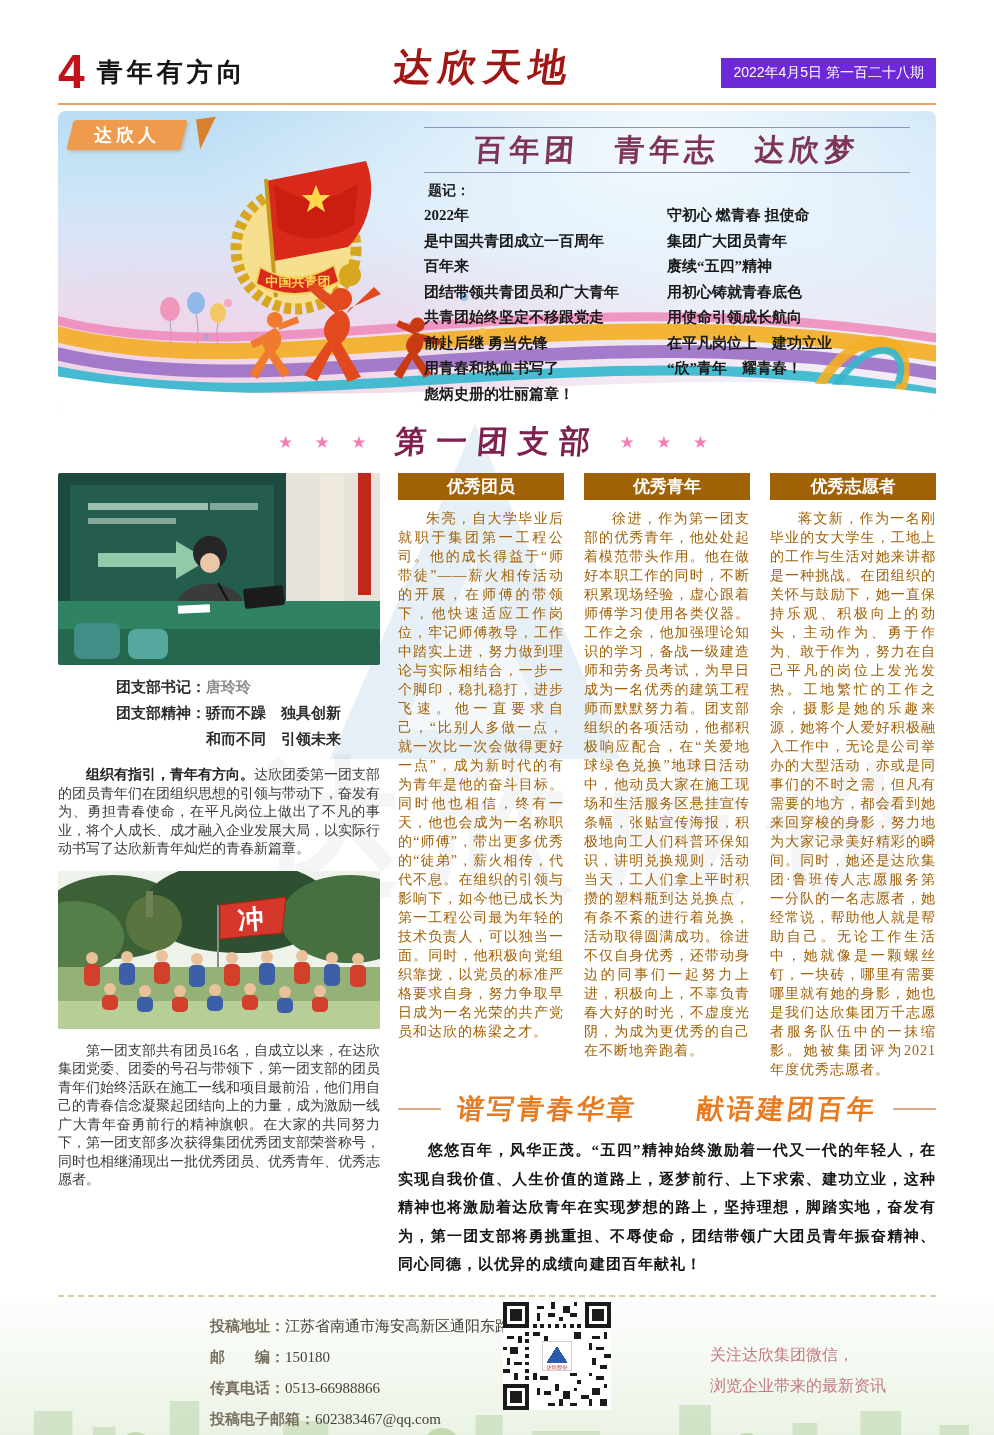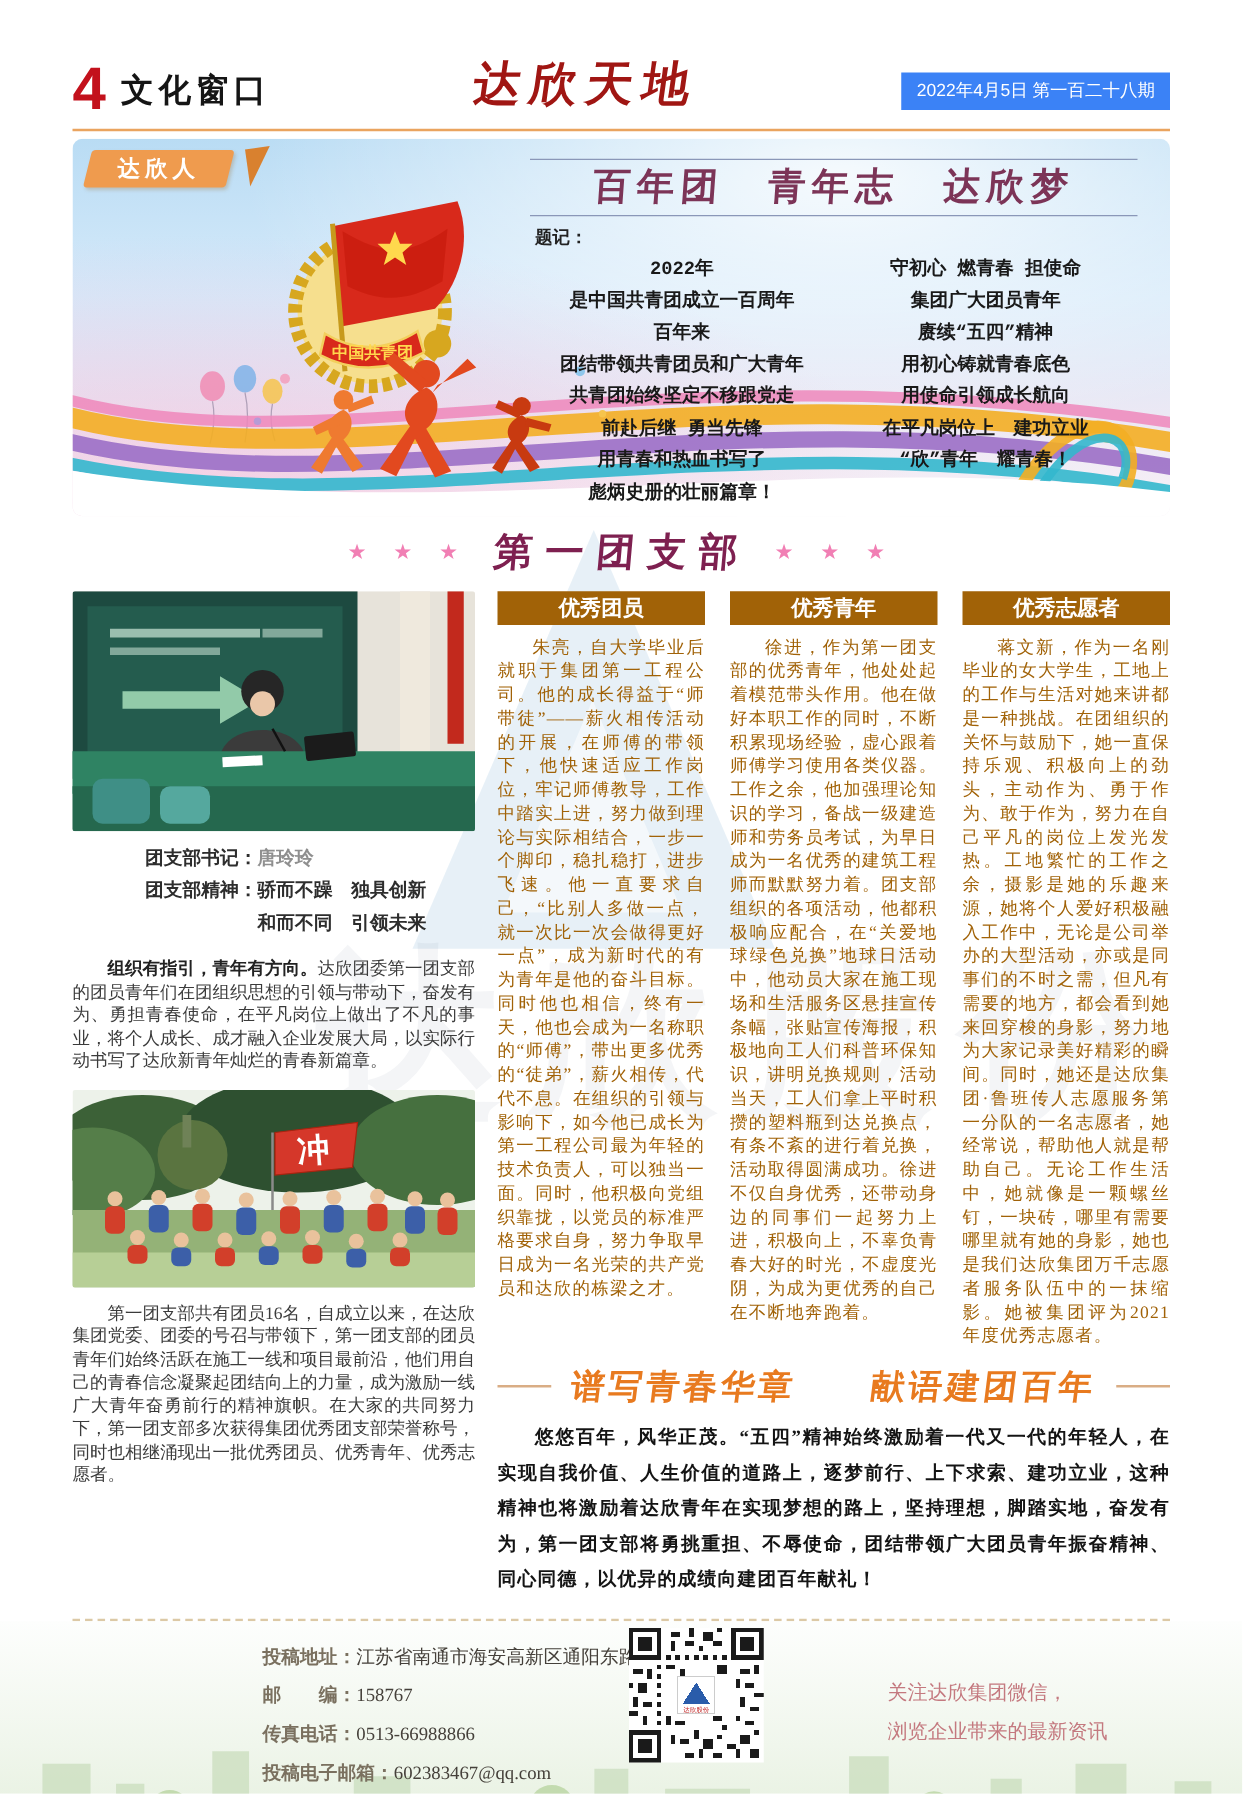--- a/index.html
+++ b/index.html
@@ -6,42 +6,42 @@
   body { margin:0; background:#ffffff; }
   .page { width:994px; height:1435px; position:relative; overflow:hidden; background:#fff;
           font-family:"Liberation Serif","DejaVu Serif",serif; }
 
   
   .hdr { display:flex; align-items:flex-end; justify-content:space-between; padding:42px 58px 0 58px; position:relative; z-index:2;}
   .hdr-left { display:flex; align-items:flex-end; gap:12px; }
   .pageno { font-family:"Liberation Sans",sans-serif; font-weight:bold; font-size:48px; line-height:.85; color:#c3111c; }
   .section-name { font-family:"Liberation Sans",sans-serif; font-weight:bold; font-size:26px; letter-spacing:4px; color:#151515; padding-bottom:3px; }
   .masthead { font-family:"DejaVu Serif",serif; font-weight:bold; font-size:38px; color:#a01613; letter-spacing:7px; transform:skewX(-8deg); }
-  .issue { background:#3b82f6; color:#fff; font-family:"Liberation Sans",sans-serif; font-size:14px; padding:6px 12px; margin-bottom:5px; white-space:nowrap;}
+  .issue { background:#6d28d9; color:#fff; font-family:"Liberation Sans",sans-serif; font-size:14px; padding:6px 12px; margin-bottom:5px; white-space:nowrap;}
   .hdr-rule { height:2px; background:#eaa45f; margin:10px 58px 0; }
 
   
   .banner { position:relative; height:302px; margin:6px 58px 0; border-radius:8px; overflow:hidden;
       background:
         radial-gradient(ellipse at 12% 96%, rgba(242,183,214,.55), transparent 52%),
         radial-gradient(ellipse at 70% 10%, rgba(255,255,255,.85), transparent 55%),
         linear-gradient(180deg,#b9dcf4 0%,#d6eafa 42%,#ece8f4 74%,#f8f1f7 100%); }
   .tag { position:absolute; top:9px; left:12px; background:#ef9b4e; color:#fff;
          font-family:"Liberation Sans",sans-serif; font-weight:bold; font-size:18px; line-height:30px;
          padding:0 24px; transform:skewX(-14deg); border-radius:3px; box-shadow:2px 2px 3px rgba(150,90,20,.25); }
   .tag > span { display:inline-block; transform:skewX(14deg); letter-spacing:4px; }
   .tag-fold { position:absolute; top:7px; left:140px; width:0; height:0;
               border-left:20px solid #d9812f; border-bottom:30px solid transparent; transform:rotate(-8deg); }
   .banner-right { position:absolute; left:366px; top:16px; right:26px; z-index:2;}
   .title-rule { height:1px; background:#8a97b8; }
   .banner-title { text-align:center; font-family:"DejaVu Serif",serif; font-weight:bold; font-size:30px; line-height:44px;
                   color:#7c3457; letter-spacing:5px; transform:skewX(-4deg); }
   .preface { font-weight:bold; font-size:14px; line-height:20px; color:#222; margin:8px 0 2px 4px; }
   .poem { display:flex; margin-top:2px; }
-  .poem-col { flex:1; text-align:center; font-weight:bold; font-size:15px; line-height:25.5px; color:#191919;font-family:Liberation Mono, monospace; }
+  .poem-col { flex:1; font-weight:bold; font-size:15px; line-height:25.5px; color:#191919; }
   .emblem { position:absolute; left:158px; top:36px; z-index:2;}
   .runners { position:absolute; left:118px; top:162px; z-index:2;}
   .balloons { position:absolute; left:96px; top:180px; z-index:1;}
   .ribbon { position:absolute; left:0; bottom:-2px; width:100%; height:152px; z-index:1;}
 
   
   .sect { display:flex; align-items:center; justify-content:center; gap:20px; margin-top:8px; position:relative; z-index:2;}
   .stars { color:#f17fb4; font-family:"DejaVu Sans",sans-serif; font-size:17px; letter-spacing:8px; }
   .sect-title { font-family:"DejaVu Serif",serif; font-weight:bold; font-size:31px; color:#7e2050; letter-spacing:10px; transform:skewX(-5deg); }
 
@@ -95,21 +95,21 @@
   .skyline { position:absolute; bottom:0; left:0; width:100%; height:84px; z-index:1;}
 </style>
 </head>
 <body>
 
 <div class="page">
 
   <div class="hdr">
     <div class="hdr-left">
       <span class="pageno">4</span>
-      <span class="section-name">文化窗口</span>
+      <span class="section-name">青年有方向</span>
     </div>
     <div class="masthead">达欣天地</div>
     <div class="issue">2022年4月5日 第一百二十八期</div>
   </div>
   <div class="hdr-rule"></div>
 
   <div class="banner">
     <div class="tag"><span>达欣人</span></div>
     <div class="tag-fold"></div>
 
@@ -325,21 +325,21 @@
         <p class="trib-body">悠悠百年，风华正茂。“五四”精神始终激励着一代又一代的年轻人，在实现自我价值、人生价值的道路上，逐梦前行、上下求索、建功立业，这种精神也将激励着达欣青年在实现梦想的路上，坚持理想，脚踏实地，奋发有为，第一团支部将勇挑重担、不辱使命，团结带领广大团员青年振奋精神、同心同德，以优异的成绩向建团百年献礼！</p>
       </div>
     </div>
   </div>
 
   <div class="dashed"></div>
 
   <div class="footer">
     <div class="contact">
       <div><span class="lbl">投稿地址：</span><span class="val">江苏省南通市海安高新区通阳东路10号</span></div>
-      <div><span class="lbl">邮　　编：</span><span class="val">158767</span></div>
+      <div><span class="lbl">邮　　编：</span><span class="val">150180</span></div>
       <div><span class="lbl">传真电话：</span><span class="val">0513-66988866</span></div>
       <div><span class="lbl">投稿电子邮箱：</span><span class="val">602383467@qq.com</span></div>
     </div>
 
     <svg class="qr" width="108" height="108" viewBox="0 0 29 29" shape-rendering="crispEdges">
       <rect width="29" height="29" fill="#ffffff"></rect>
       <g fill="#1a1a1a">
         <path d="M0 0h7v7h-7z M22 0h7v7h-7z M0 22h7v7h-7z"></path>
         <rect x="8" y="6" width="1" height="1"></rect>
           <rect x="10" y="6" width="1" height="1"></rect>

